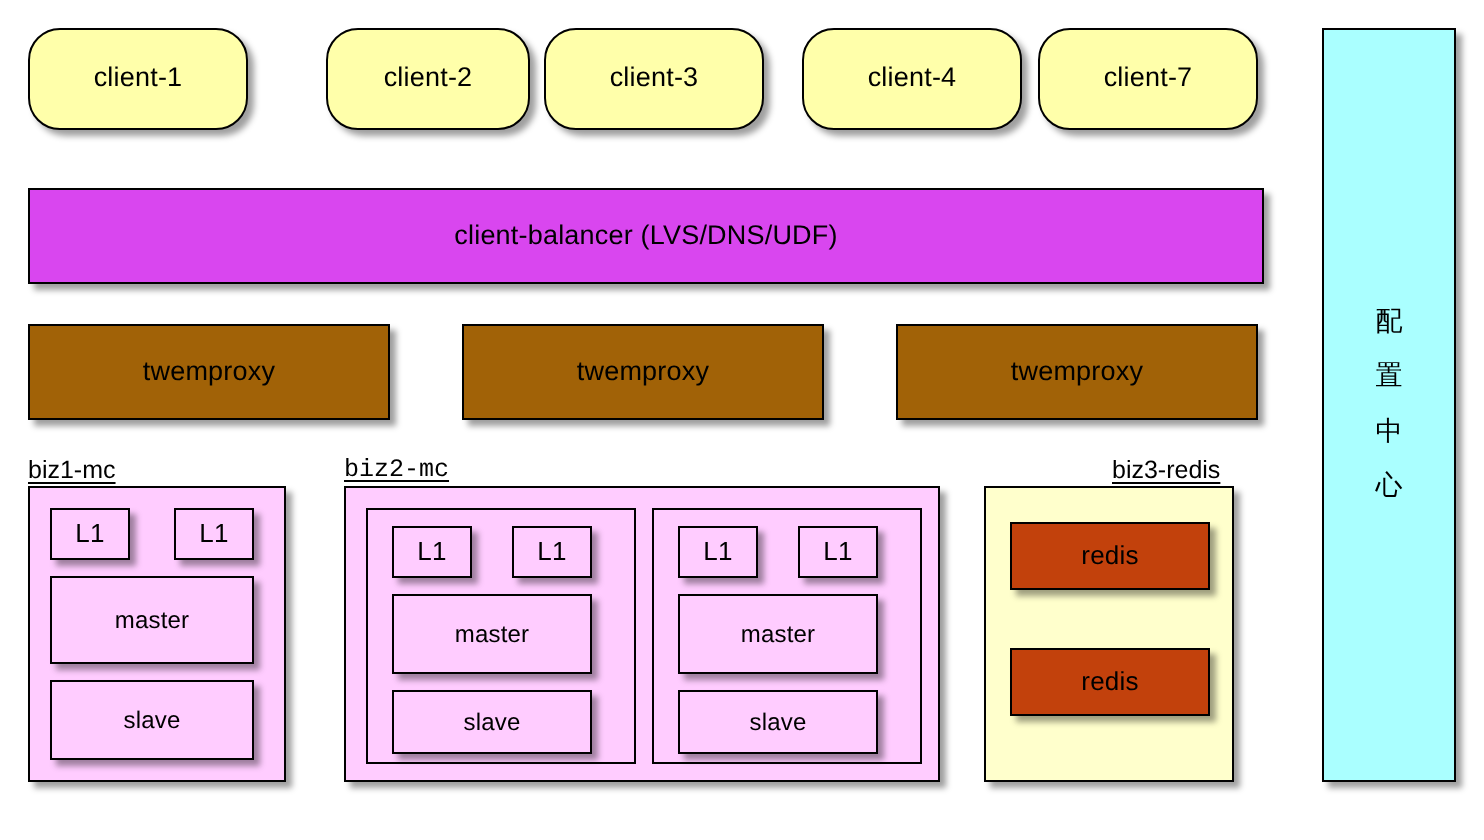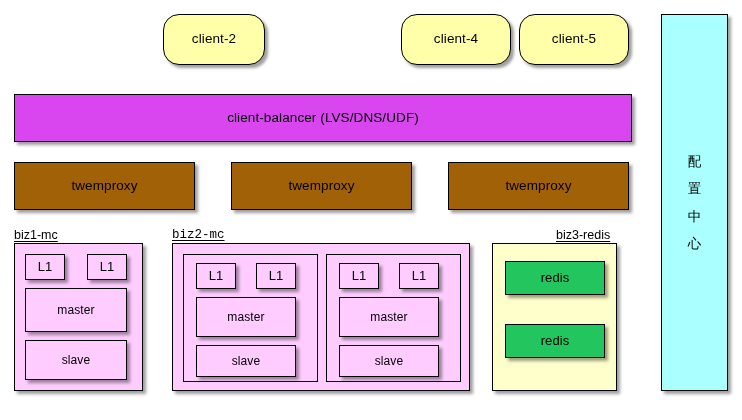--- a/index.html
+++ b/index.html
@@ -63,21 +63,21 @@
     background: #ffccff;
   }
 
   .cell {
     background: #ffccff;
     font-size: 12px;
   }
   .cell.l1 { font-size: 13px; }
 
   .redis-cell {
-    background: #22c55e;
+    background: #c2410c;
     font-size: 13px;
   }
 
   .config-center {
     background: #aaffff;
     flex-direction: column;
     justify-content: center;
     align-items: center;
     font-size: 13.5px;
   }
@@ -96,28 +96,34 @@
     white-space: nowrap;
     text-decoration: underline;
     text-underline-offset: 2px;
   }
 </style>
 </head>
 <body>
 
 <div id="diagram">
 
+  <div class="node client" style="left:14px; top:14px; width:110px; height:51px;">
+    <span>client-1</span>
+  </div>
   <div class="node client" style="left:143px; top:14px; width:102px; height:51px;margin-left:20px;">
     <span>client-2</span>
   </div>
+  <div class="node client" style="left:272px; top:14px; width:110px; height:51px;">
+    <span>client-3</span>
+  </div>
   <div class="node client" style="left:401px; top:14px; width:110px; height:51px;">
     <span>client-4</span>
   </div>
   <div class="node client" style="left:519px; top:14px; width:110px; height:51px;">
-    <span>client-5</span>
+    <span>client-7</span>
   </div>
 
   <div class="node balancer" style="left:14px; top:94px; width:618px; height:48px;">
     <span>client-balancer (LVS/DNS/UDF)</span>
   </div>
 
   <div class="node proxy" style="left:14px; top:162px; width:181px; height:48px;">
     <span>twemproxy</span>
   </div>
   <div class="node proxy" style="left:231px; top:162px; width:181px; height:48px;">

